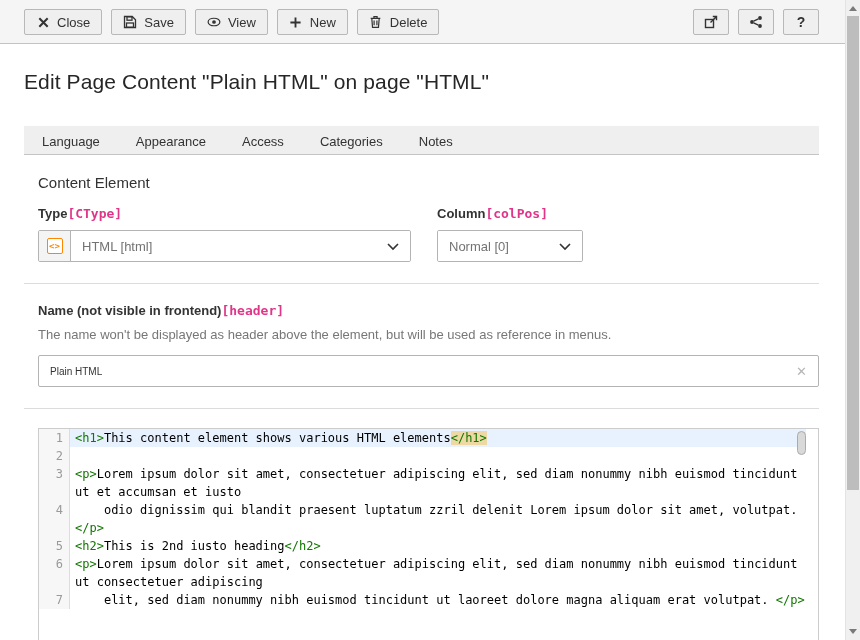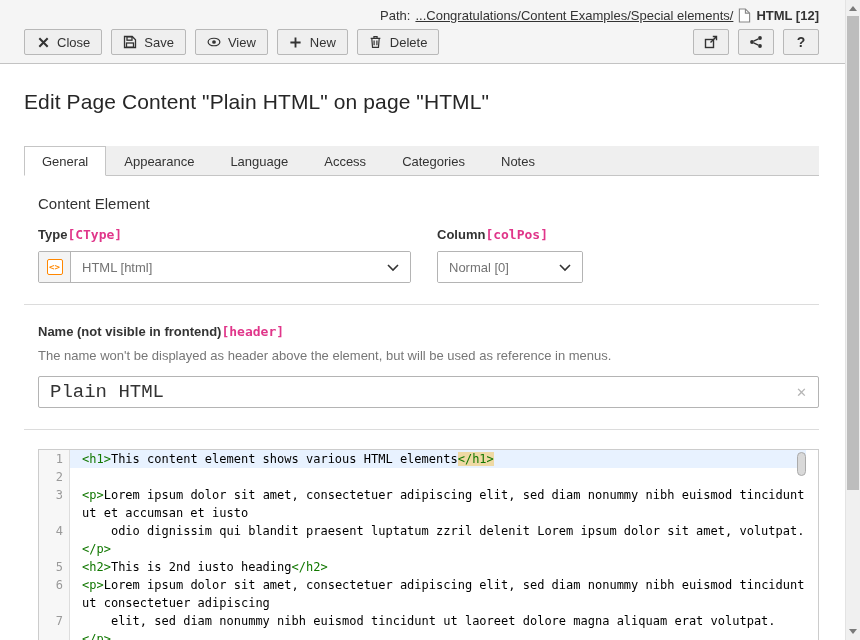--- a/index.html
+++ b/index.html
@@ -155,24 +155,24 @@
     align-items: center;
     height: 32px;
     border: 1px solid #b4b4b4;
     border-radius: 2px;
     background: #fff;
   }
   .text-input-wrap input {
     flex: 1;
     border: none;
     outline: none;
-    font-size: 19px;
+    font-size: 10px;
     color: #333;
     padding: 0 11px;
-    font-family: Liberation Mono, monospace;
+    font-family: Liberation Sans, sans-serif;
     background: transparent;
   }
   .clear-btn {
     color: #b5b5b5;
     font-size: 13px;
     padding: 0 11px;
     cursor: pointer;
     user-select: none;
   }
 
@@ -197,21 +197,21 @@
     width: 31px;
     flex-shrink: 0;
     background: #f7f7f7;
     border-right: 1px solid #ddd;
     color: #9a9a9a;
     text-align: right;
     padding-right: 6px;
   }
   .cm-code {
     flex: 1;
-    padding-left: 12px;
+    padding-left: 5px;
     white-space: pre-wrap;
     word-wrap: break-word;
     color: #000;
   }
   .cm-line.active .cm-code { background: #e8f2ff; }
   .tok-tag { color: #117700; }
   .tok-match { background: #eed9a4; }
   .editor-vthumb {
     position: absolute;
     top: 2px;
@@ -247,31 +247,20 @@
     width: 12px; height: 474px;
     background: #bdbdbd;
   }
 </style>
 </head>
 <body>
 
 <div class="app">
 
   <div class="docheader">
-    <div class="path-row">
-      <span>Path:</span>
-      <span class="path-link">...Congratulations/Content Examples/Special elements/</span>
-      <span class="page-icon">
-          <svg width="13" height="15" viewBox="0 0 14 16">
-            <path d="M1.5 1 H8 L12.5 5.5 V15 H1.5 Z" fill="#fff" stroke="#888" stroke-width="1.2"></path>
-            <path d="M8 1 V5.5 H12.5" fill="none" stroke="#888" stroke-width="1.2"></path>
-          </svg>
-        </span>
-      <span class="record-title">HTML [12]</span>
-    </div>
     <div class="button-row">
       <div class="btn-group" id="btns-left">
           <button class="btn">
             <span class="icn">
               <svg width="13" height="13" viewBox="0 0 14 14">
                 <path d="M2.5 2.5 L11.5 11.5 M11.5 2.5 L2.5 11.5" fill="none" stroke="#333" stroke-width="2.2"></path>
               </svg>
             </span>
             <span>Close</span>
           </button>
@@ -338,23 +327,22 @@
             </span>
           </button>
         </div>
     </div>
   </div>
 
   <div class="content">
     <h1 class="page-title">Edit Page Content "Plain HTML" on page "HTML"</h1>
 
     <div class="tabs" id="tabs">
-        <div class="tab active">General</div>
+        <div class="tab">Language</div>
         <div class="tab">Appearance</div>
-        <div class="tab">Language</div>
         <div class="tab">Access</div>
         <div class="tab">Categories</div>
         <div class="tab">Notes</div>
       </div>
 
     <div class="fieldset">
       <div class="section-title">Content Element</div>
       <div class="form-row">
         <div class="col-type">
           <div class="field-label">

